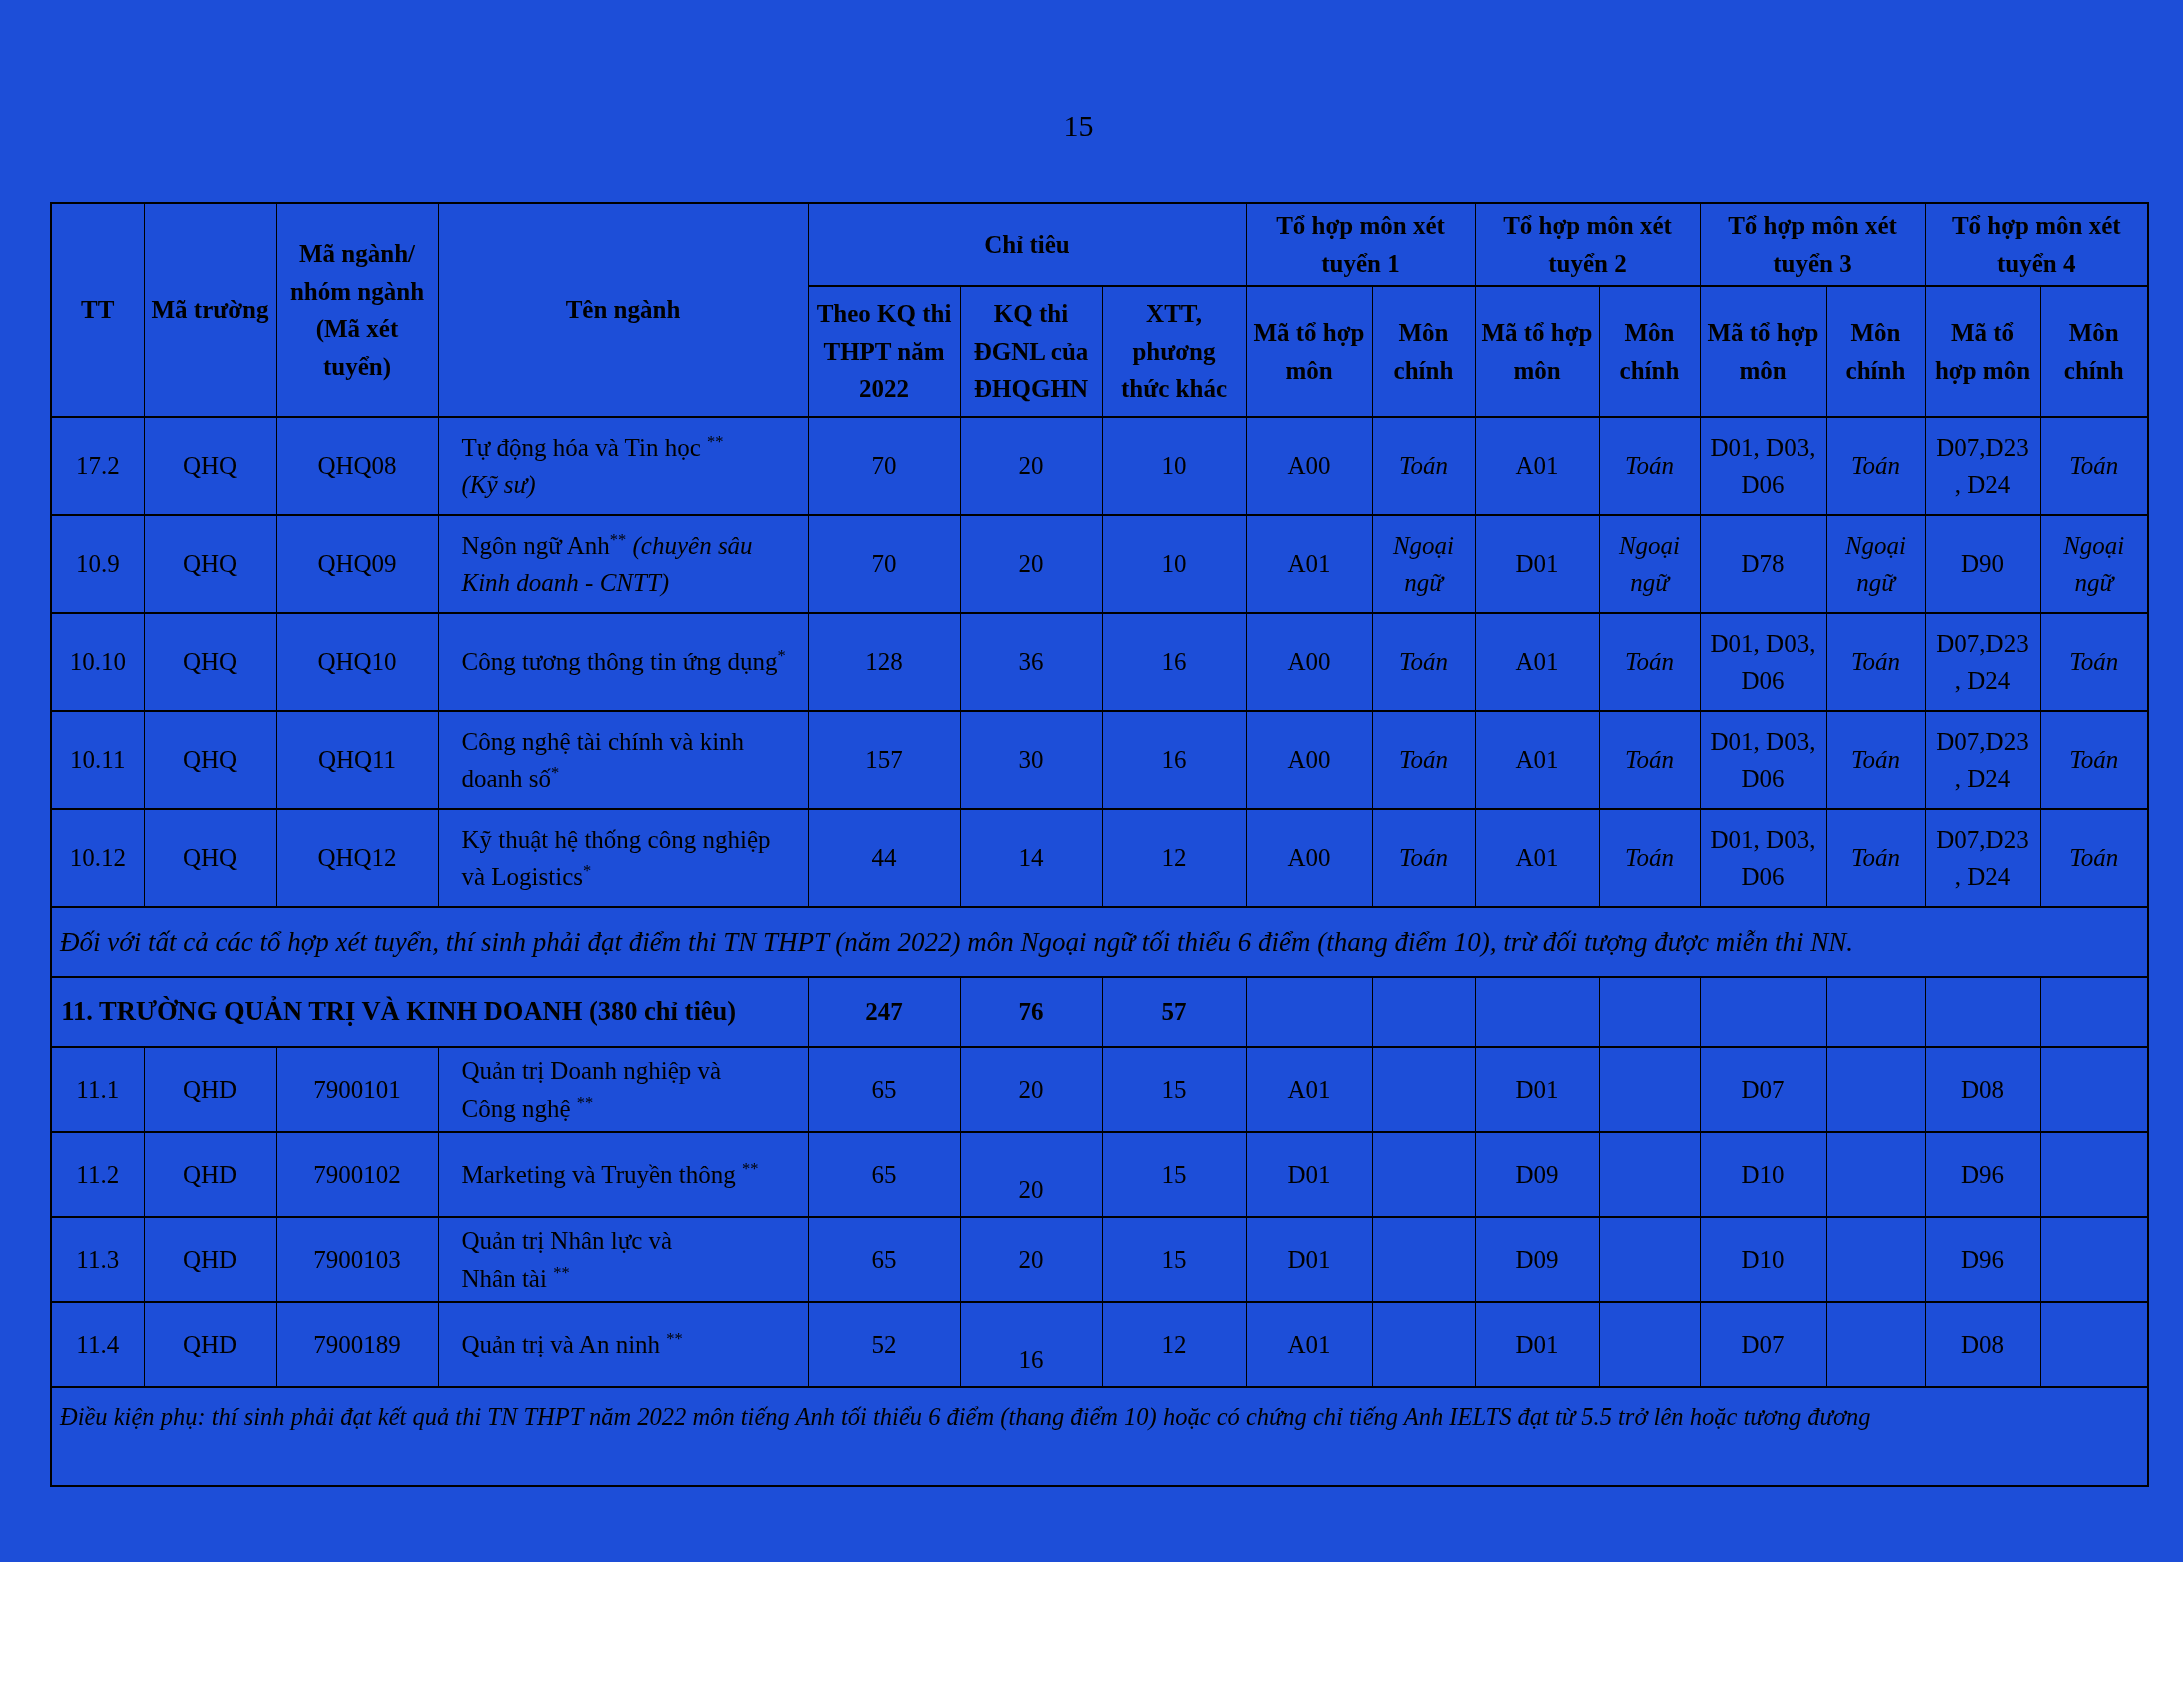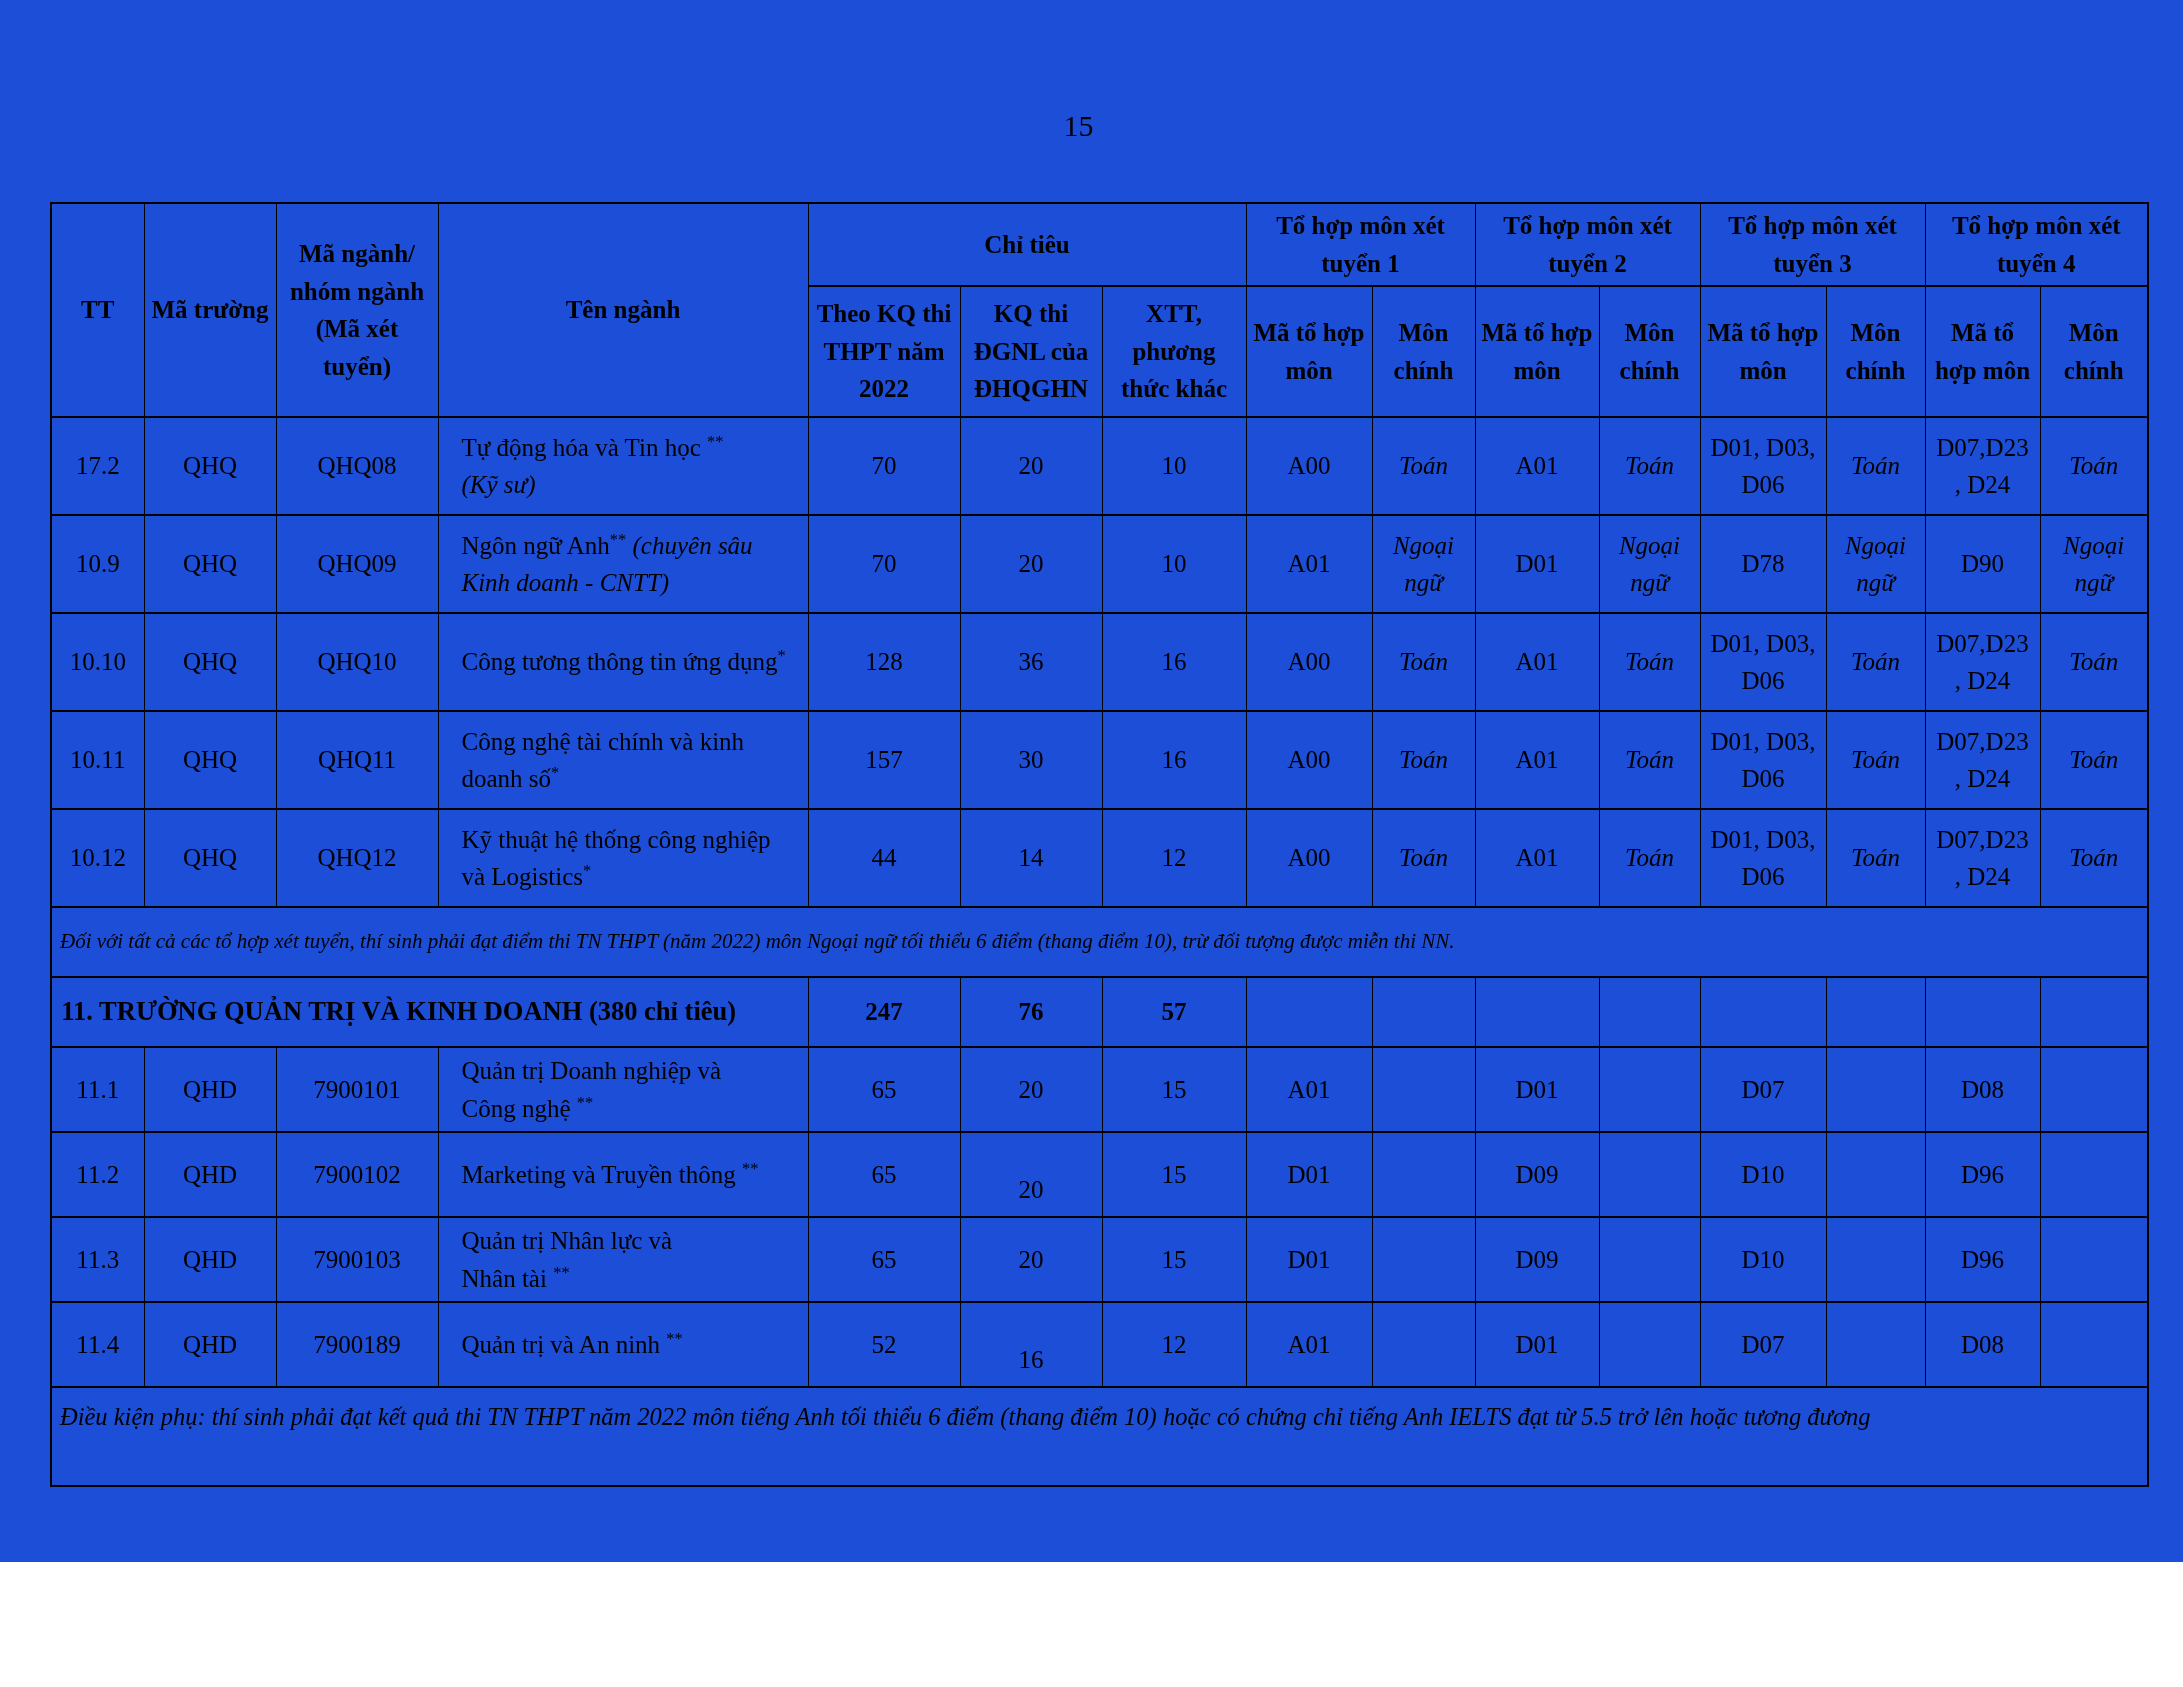--- a/index.html
+++ b/index.html
@@ -32,21 +32,21 @@
   tr.h1{height:83px;}
   tr.h2{height:131px;}
   tr.g{height:98px;}
   tr.s11{height:85px;margin-top:24px;}
   tr.sec td{height:66px;}
   td.sec-title{text-align:left;font-weight:bold;font-size:26.5px;padding-left:9.3px;}
   td.tot{font-weight:bold;}
   td.name{text-align:left;padding-left:23px;}
   td.mc{font-style:italic;}
   .pre{white-space:pre-line;}
-  tr.note td{height:65px;text-align:left;font-style:italic;font-size:21px;padding-left:8px;}
+  tr.note td{height:65px;text-align:left;font-style:italic;font-size:27px;padding-left:8px;}
   tr.note2 td{height:85px;text-align:left;font-style:italic;font-size:24.5px;vertical-align:top;padding-top:10.6px;padding-left:8px;border-radius:14px;}
   .it{font-style:italic;}
   sup{font-size:16.5px;line-height:0;vertical-align:super;}
   .low{position:relative;top:14.6px;display:inline-block;}
 </style>
 </head>
 <body>
 
 <div class="page">
   <div class="page-number">15</div>

